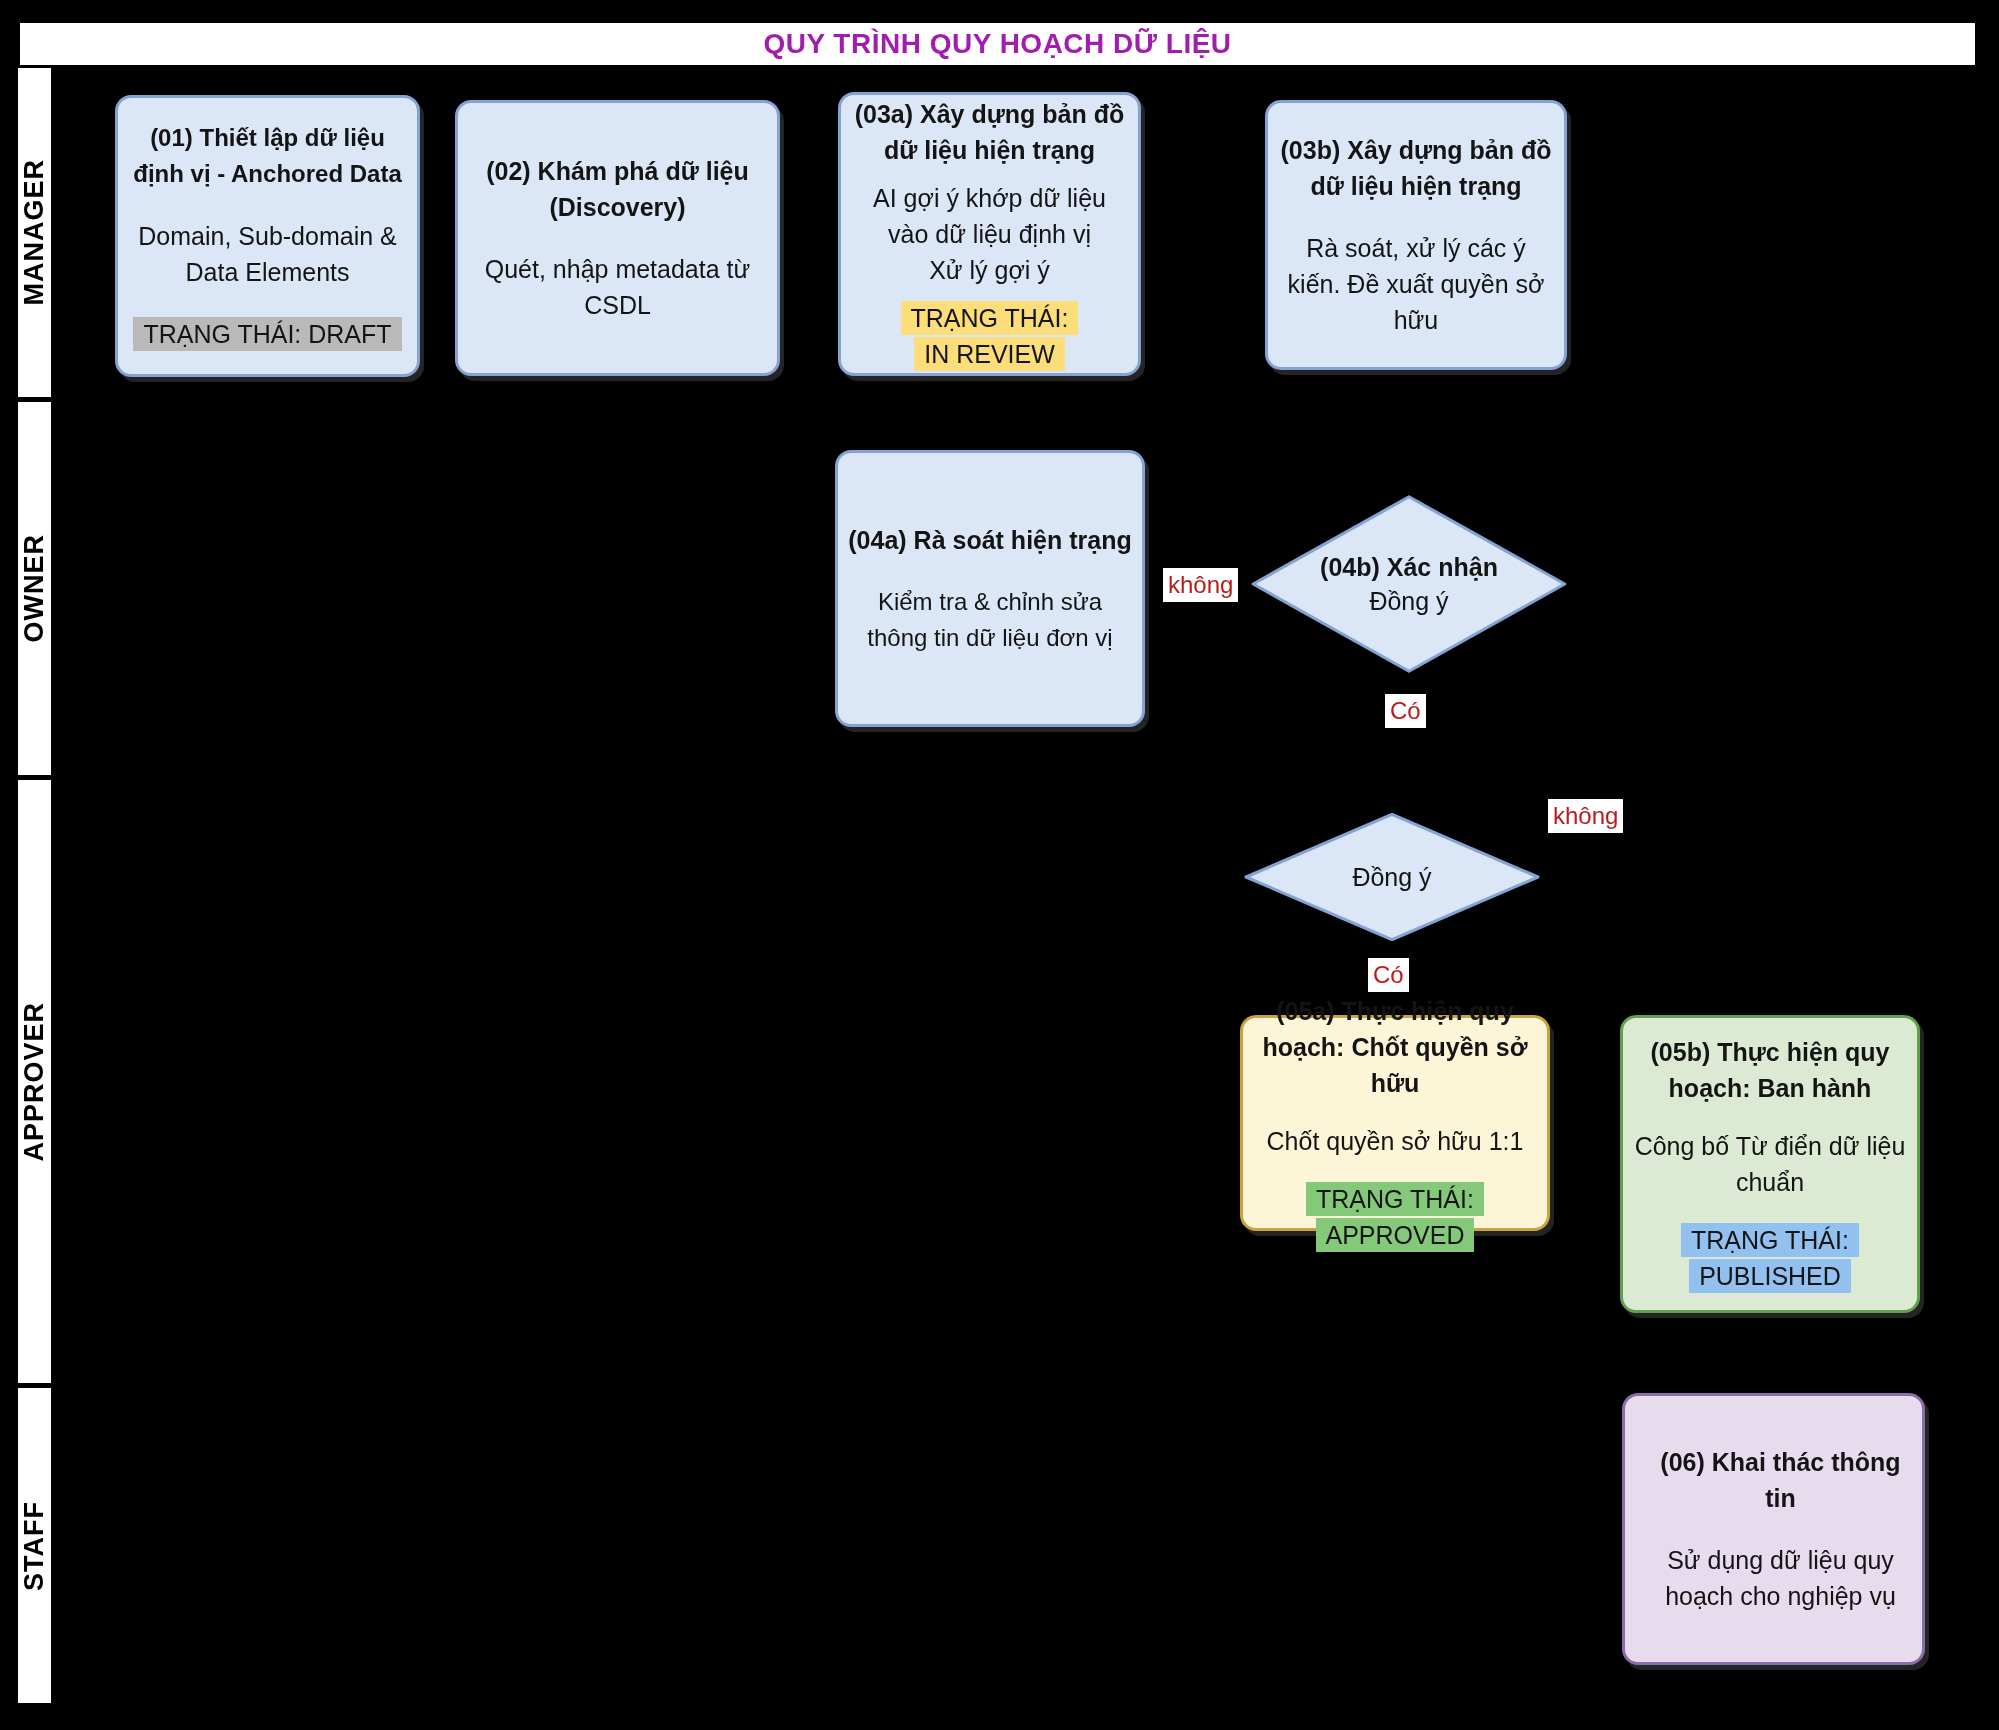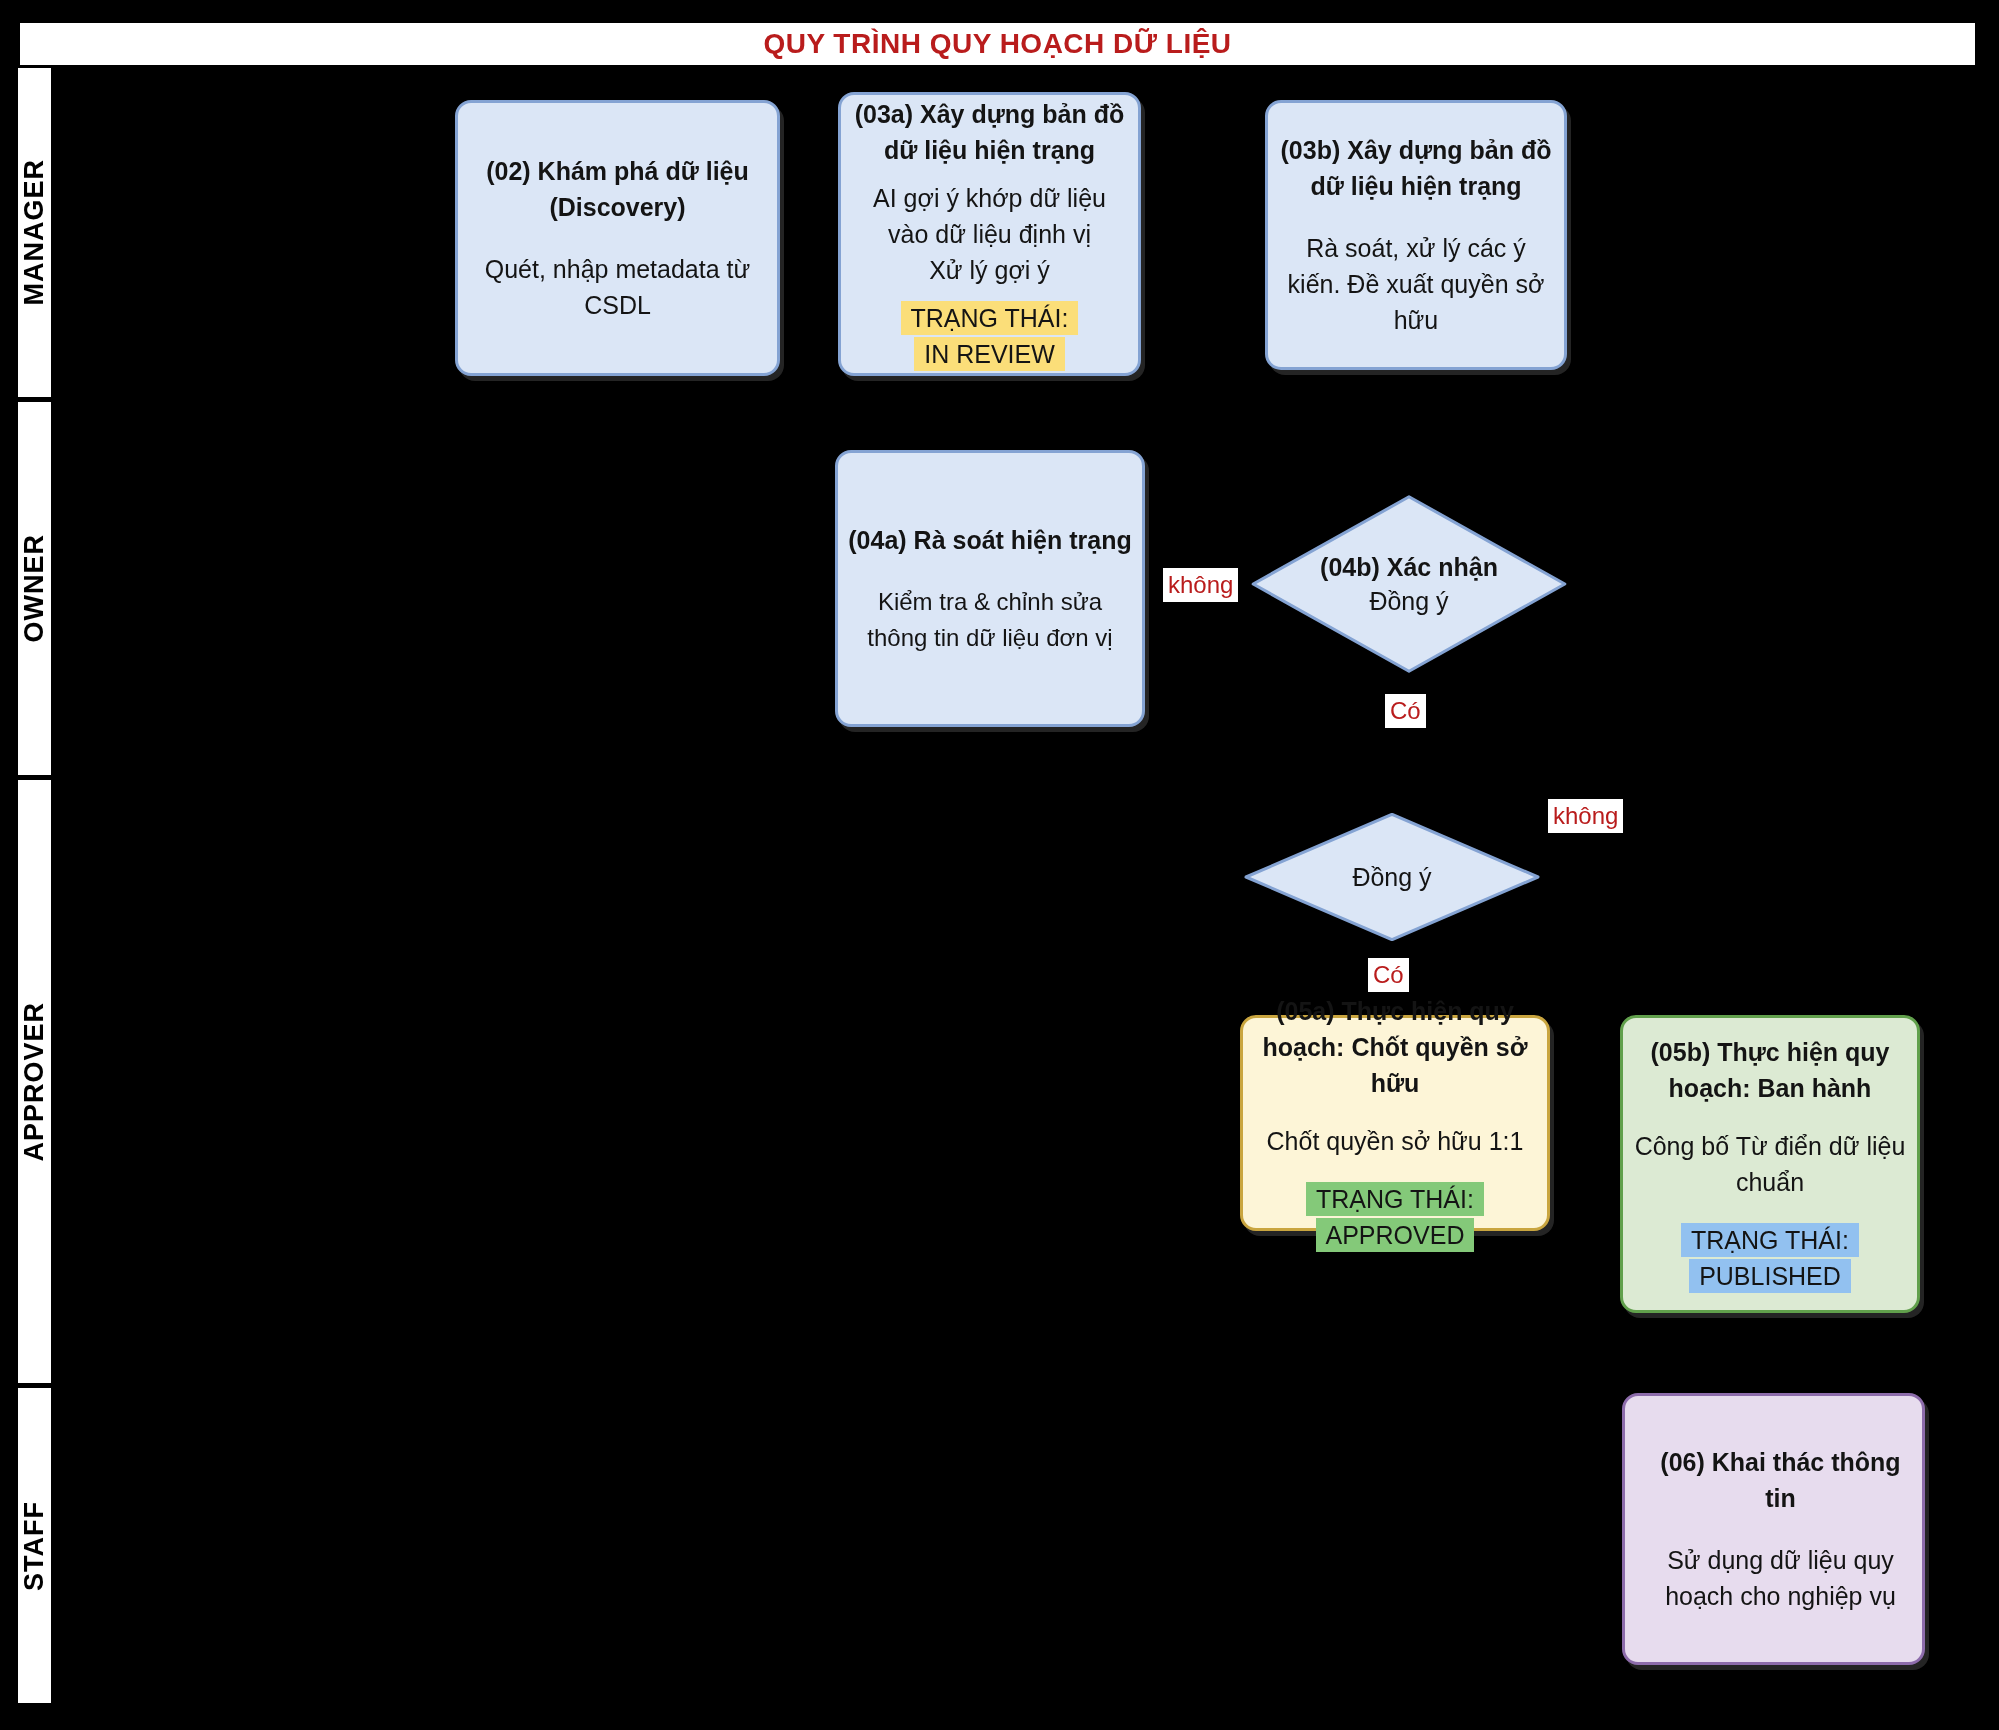--- a/index.html
+++ b/index.html
@@ -9,21 +9,21 @@
     background:var(--page-bg,#000);
     font-family:"Liberation Sans", sans-serif;
     color:#141414;
     overflow:hidden;
   }
   
   .titlebar{
     position:absolute;left:20px;top:23px;width:1955px;height:42px;
     background:var(--lane-bg,#fff);
     display:flex;align-items:center;justify-content:center;
-    font-weight:bold;font-size:28px;letter-spacing:.5px;color:#b91c1c;
+    font-weight:bold;font-size:28px;letter-spacing:.5px;color:#a21caf;
   }
   
   .lane-label{
     position:absolute;left:18px;width:33px;
     background:var(--lane-bg,#fff);
     display:flex;align-items:center;justify-content:center;
   }
   .lane-label span{
     writing-mode:vertical-rl;transform:rotate(180deg);
     font-weight:bold;font-size:27px;letter-spacing:1px;color:#000;
@@ -106,20 +106,25 @@
   <div class="lane-label" id="lane-owner">
     <span>OWNER</span>
   </div>
   <div class="lane-label" id="lane-approver">
     <span>APPROVER</span>
   </div>
   <div class="lane-label" id="lane-staff">
     <span>STAFF</span>
   </div>
 
+  <div class="node blue" id="n01">
+    <div class="node-title">(01) Thiết lập dữ liệu định vị - Anchored Data</div>
+    <div class="node-body">Domain, Sub-domain &amp; Data Elements</div>
+    <div class="node-status"><span class="hl hl-gray">TRẠNG THÁI: DRAFT</span></div>
+  </div>
 
   <div class="node blue" id="n02">
     <div class="node-title">(02) Khám phá dữ liệu (Discovery)</div>
     <div class="node-body">Quét, nhập metadata từ CSDL</div>
   </div>
 
   <div class="node blue" id="n03a">
     <div class="node-title">(03a) Xây dựng bản đồ dữ liệu hiện trạng</div>
     <div class="node-body">AI gợi ý khớp dữ liệu vào dữ liệu định vị
 Xử lý gợi ý</div>

